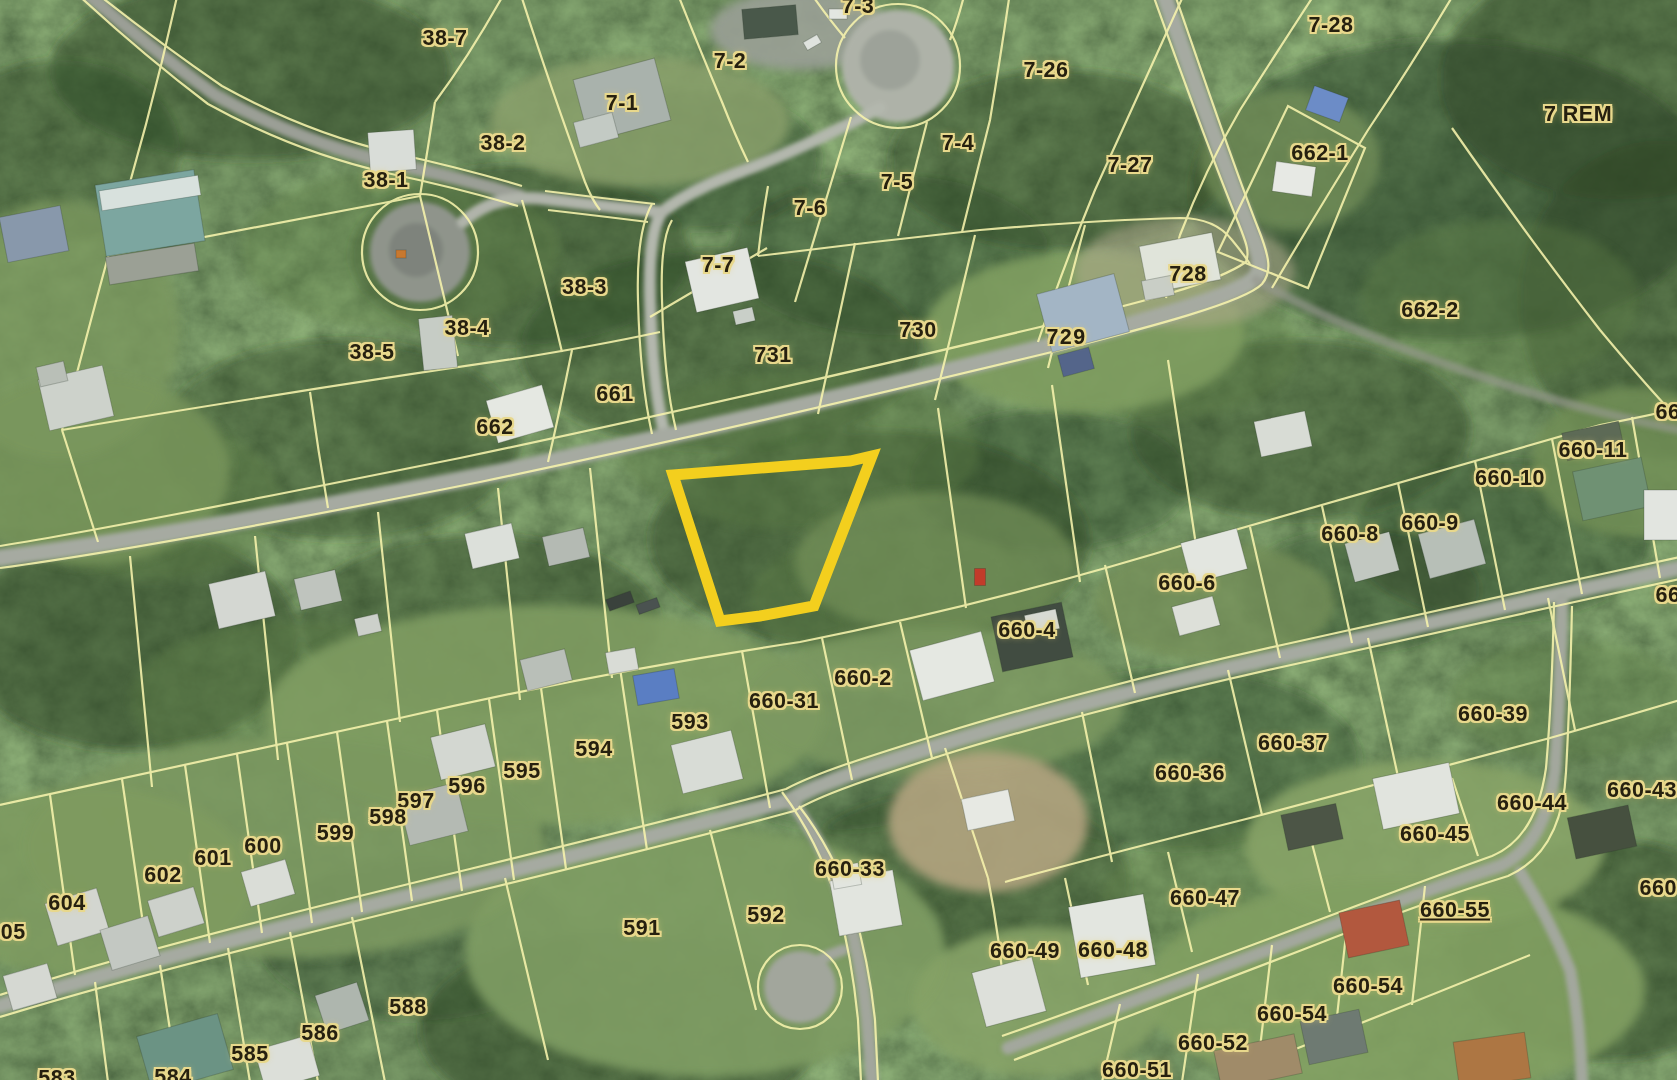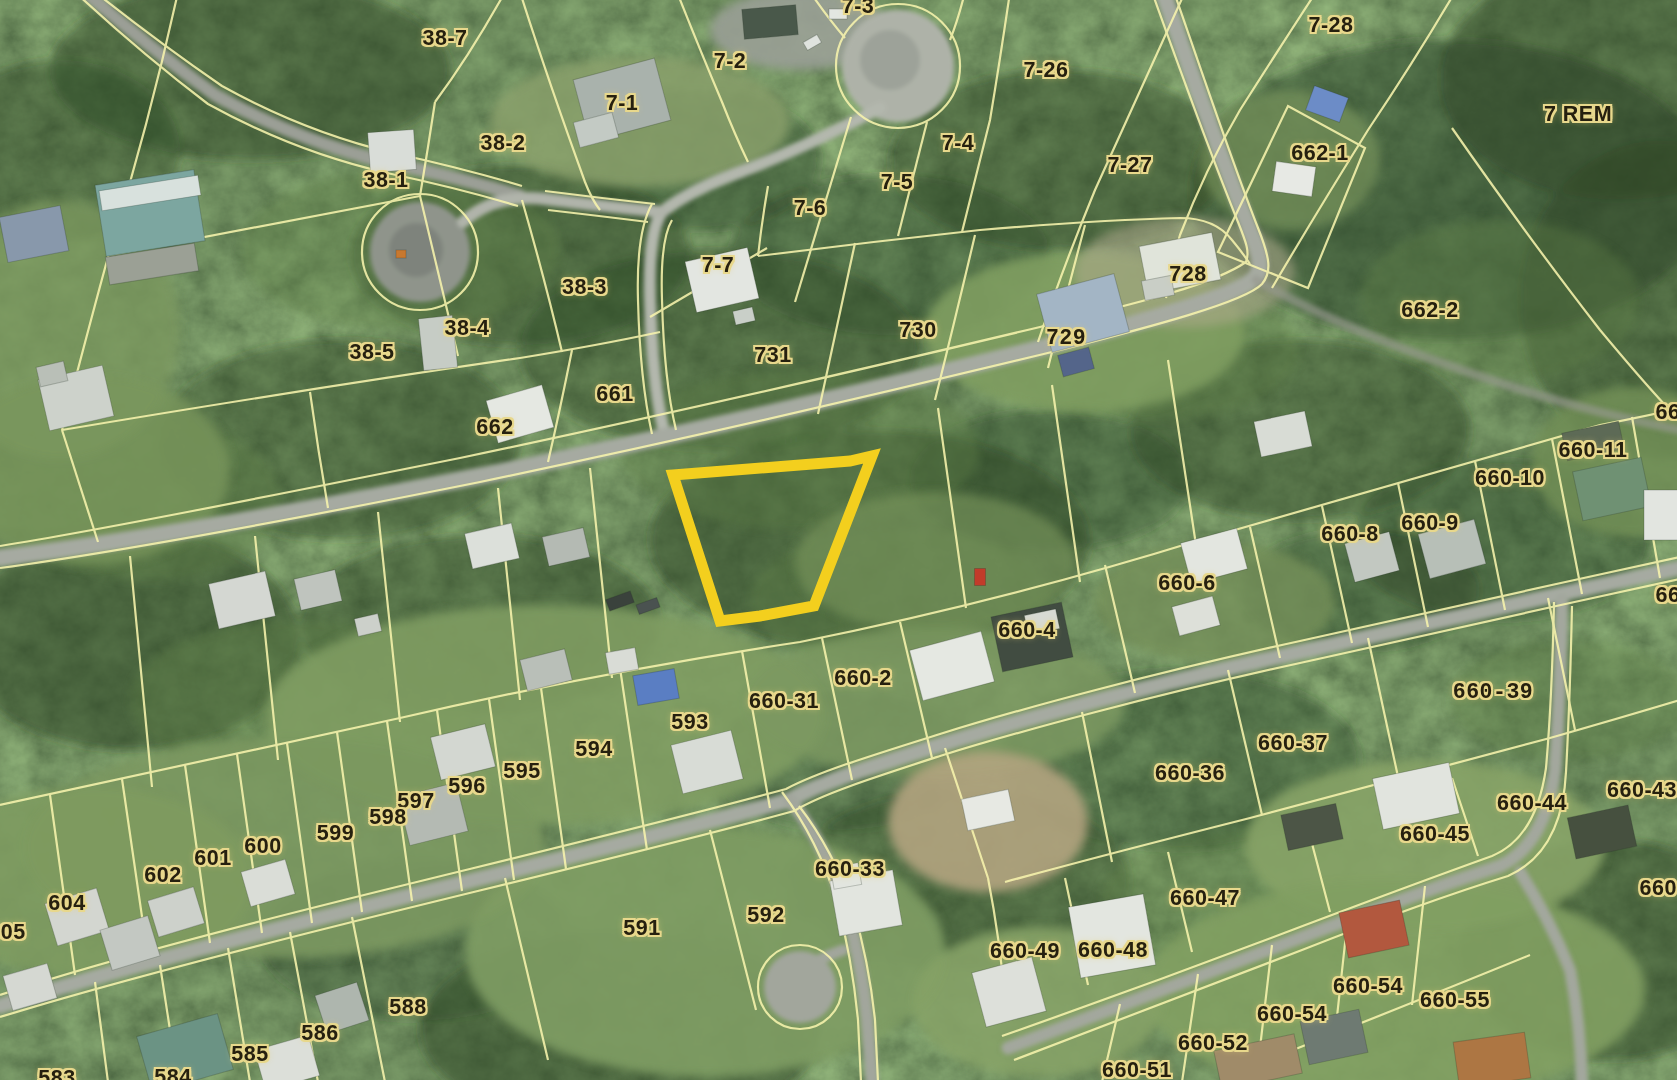--- a/index.html
+++ b/index.html
@@ -449,30 +449,30 @@
       <div class="plabel" style="left: 67px; top: 903px;">604</div>
       <div class="plabel" style="left: 7px; top: 932px;">605</div>
       <div class="plabel" style="left: 408px; top: 1007px;">588</div>
       <div class="plabel" style="left: 320px; top: 1033px;">586</div>
       <div class="plabel" style="left: 250px; top: 1054px;">585</div>
       <div class="plabel" style="left: 173px; top: 1077px;">584</div>
       <div class="plabel" style="left: 57px; top: 1078px;">583</div>
       <div class="plabel" style="left: 642px; top: 928px;">591</div>
       <div class="plabel" style="left: 766px; top: 915px;">592</div>
       <div class="plabel" style="left: 850px; top: 869px;">660-33</div>
-      <div class="plabel" style="left: 1493px; top: 692px; font-family: Liberation Mono, monospace;">660-39</div>
+      <div class="plabel" style="left: 1493px; top: 714px;">660-39</div>
       <div class="plabel" style="left: 1293px; top: 743px;">660-37</div>
       <div class="plabel" style="left: 1190px; top: 773px;">660-36</div>
       <div class="plabel" style="left: 1532px; top: 803px;">660-44</div>
       <div class="plabel" style="left: 1435px; top: 834px;">660-45</div>
       <div class="plabel" style="left: 1642px; top: 790px;">660-43</div>
       <div class="plabel" style="left: 1205px; top: 898px;">660-47</div>
       <div class="plabel" style="left: 1113px; top: 950px;">660-48</div>
       <div class="plabel" style="left: 1025px; top: 951px;">660-49</div>
-      <div class="plabel" style="left: 1455px; top: 1000px;">660-55</div>
+      <div class="plabel" style="left: 1455px; top: 910px; text-decoration: underline;">660-55</div>
       <div class="plabel" style="left: 1368px; top: 986px;">660-54</div>
       <div class="plabel" style="left: 1292px; top: 1014px;">660-54</div>
       <div class="plabel" style="left: 1213px; top: 1043px;">660-52</div>
       <div class="plabel" style="left: 1137px; top: 1070px;">660-51</div>
       <div class="plabel" style="left: 1668px; top: 412px;">66</div>
       <div class="plabel" style="left: 1668px; top: 595px;">66</div>
       <div class="plabel" style="left: 1662px; top: 888px;">660-</div>
     </div>
 </div>
 

